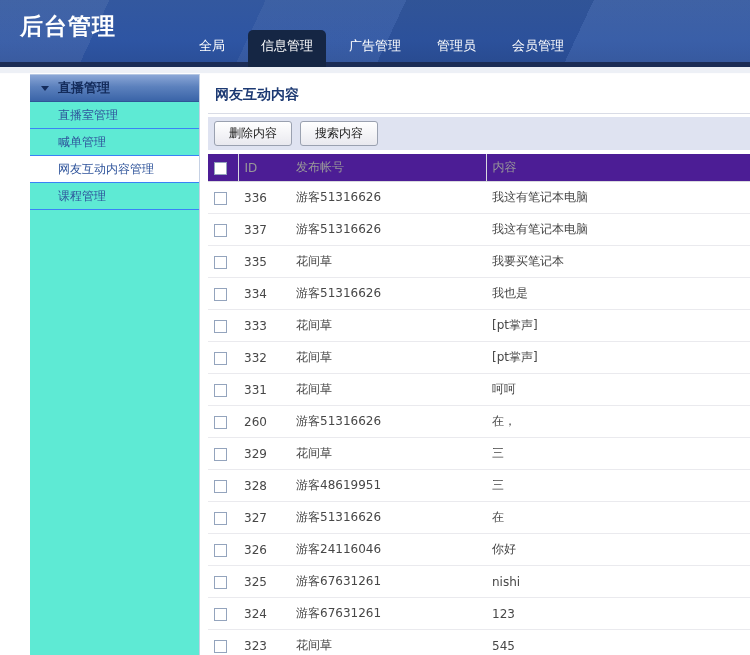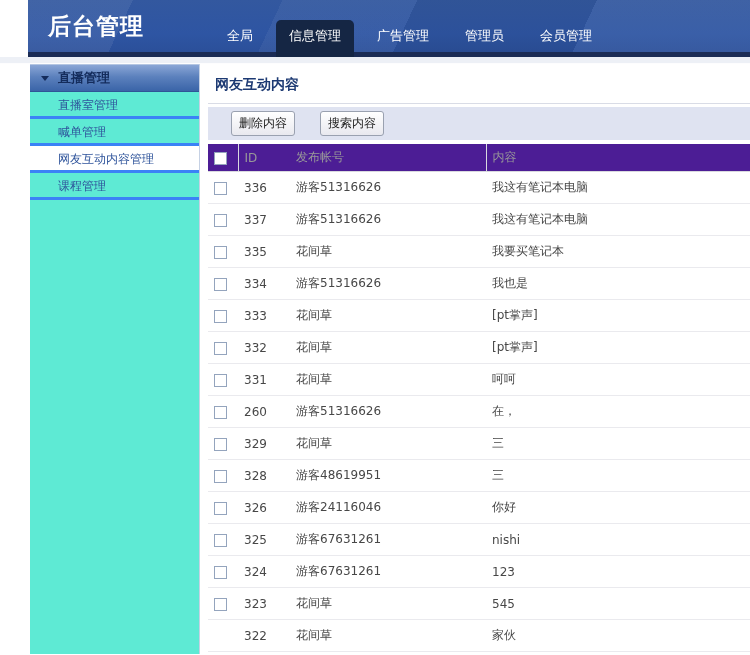--- a/index.html
+++ b/index.html
@@ -1,21 +1,21 @@
 <!DOCTYPE html>
 <html><head>
 <meta charset="utf-8">
 <style>
   * { margin:0; padding:0; box-sizing:border-box; }
   html,body { width:750px; height:655px; overflow:hidden; background:#fff;
               font-family:"DejaVu Sans","Liberation Sans",sans-serif; }
 
   
-  .topbar { position:relative; height:57px;
-            background:linear-gradient(to bottom,#33589f 0%,#2e55a3 60%,#2a4e97 100%);margin-left:28px; }
+  .topbar { position:relative; height:67px;
+            background:linear-gradient(to bottom,#33589f 0%,#2e55a3 60%,#2a4e97 100%); }
   .topbar::before { content:""; position:absolute; inset:0;
             background:
               linear-gradient(115deg, rgba(255,255,255,0.07) 0 14%, rgba(255,255,255,0) 14% 34%,
                               rgba(255,255,255,0.05) 34% 52%, rgba(0,0,0,0.05) 52% 76%,
                               rgba(255,255,255,0.06) 76% 100%);
             pointer-events:none; }
   .topbar-strip { position:absolute; left:0; right:0; bottom:0; height:5px; background:#1b2c55; }
   .logo { position:absolute; left:20px; top:11px; color:#fff; font-size:23px;
           font-weight:bold; letter-spacing:1px; z-index:2; }
   .tabs { position:absolute; left:186px; bottom:0; display:flex; align-items:flex-end;
@@ -34,31 +34,31 @@
   
   .sidebar { width:170px; background:#5eead4; border-right:1px solid #c6d1e4; flex:none;margin-left:30px; }
   .side-group { height:28px; display:flex; align-items:center; padding-left:11px;
                 background:linear-gradient(to bottom,#8aa6d6 0%,#5c81bd 45%,#3a64a8 100%);
                 border-top:1px solid #b4c6e2; border-bottom:1px solid #2f5596; cursor:pointer; }
   .tri-down { width:0; height:0; border-left:4px solid transparent;
               border-right:4px solid transparent; border-top:5px solid #142c5c;
               margin-right:9px; }
   .side-group span.lbl { color:#142c5c; font-weight:bold; font-size:13px; }
   .side-item { height:27px; line-height:27px; padding-left:28px; font-size:12px;
-               color:#2f549b; border-bottom:3px solid #3b82f6; cursor:pointer; }
+               color:#2f549b; border-bottom:1px solid #3b82f6; cursor:pointer; }
   .side-item.active { background:#fff; }
 
   
   .main { flex:1; background:#fff; padding-left:8px; overflow:hidden; }
   .page-title { color:#1d3a73; font-size:14px; font-weight:bold;
                 padding:12px 3px 9px 7px; border-bottom:1px solid #d9dce6; }
   .toolbar { margin-top:3px; background:#dfe3f1; padding:4px 6px; display:flex; gap:8px; }
   .btn { background:linear-gradient(to bottom,#ffffff,#e9e9ef); border:1px solid #9aa1b0;
-         border-radius:3px; padding:3px 7px; font-size:12px; color:#222; cursor:pointer;
-         font-family:inherit;margin-left:17px; }
+         border-radius:3px; padding:3px 14px; font-size:12px; color:#222; cursor:pointer;
+         font-family:inherit; }
 
   
   table { width:100%; border-collapse:collapse; margin-top:4px; table-layout:fixed; }
   th { background:#4c1d95; color:#999; font-weight:normal; font-size:12px; text-align:left;
        padding:5px 6px; border-bottom:1px solid #d9d9df; }
   th.b-left { border-left:1px solid #d9d9df; }
   td { padding:7px 6px; font-size:12px; color:#474747; border-bottom:1px solid #eaeaee;
        white-space:nowrap; overflow:hidden; }
   .w-cb { width:30px; } .w-id { width:52px; } .w-account { width:196px; }
   .cb { display:inline-block; width:13px; height:13px; background:#fff;
@@ -187,20 +187,26 @@
     <td>三</td>
   </tr>
           <tr>
     <td class="w-cb"><span class="cb"></span></td>
     <td class="w-id">328</td>
     <td class="w-account">游客48619951</td>
     <td>三</td>
   </tr>
           <tr>
     <td class="w-cb"><span class="cb"></span></td>
+    <td class="w-id">327</td>
+    <td class="w-account">游客51316626</td>
+    <td>在</td>
+  </tr>
+          <tr>
+    <td class="w-cb"><span class="cb"></span></td>
     <td class="w-id">326</td>
     <td class="w-account">游客24116046</td>
     <td>你好</td>
   </tr>
           <tr>
     <td class="w-cb"><span class="cb"></span></td>
     <td class="w-id">325</td>
     <td class="w-account">游客67631261</td>
     <td>nishi</td>
   </tr>

